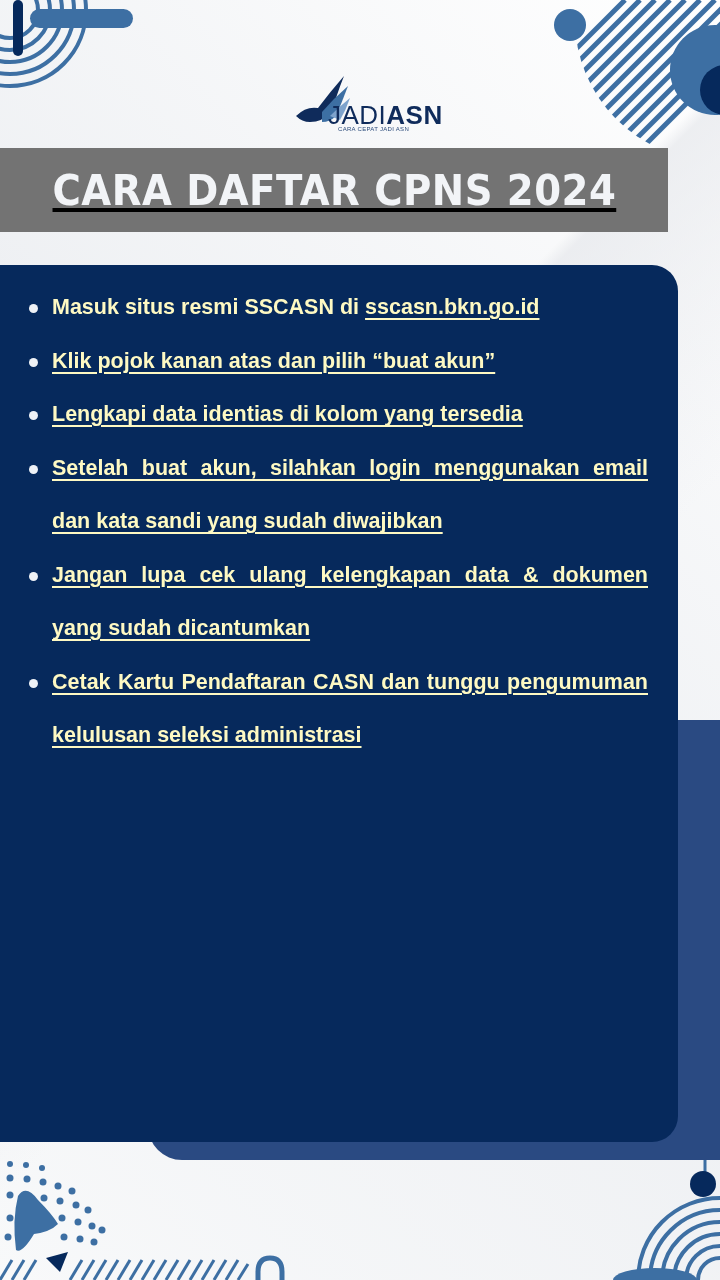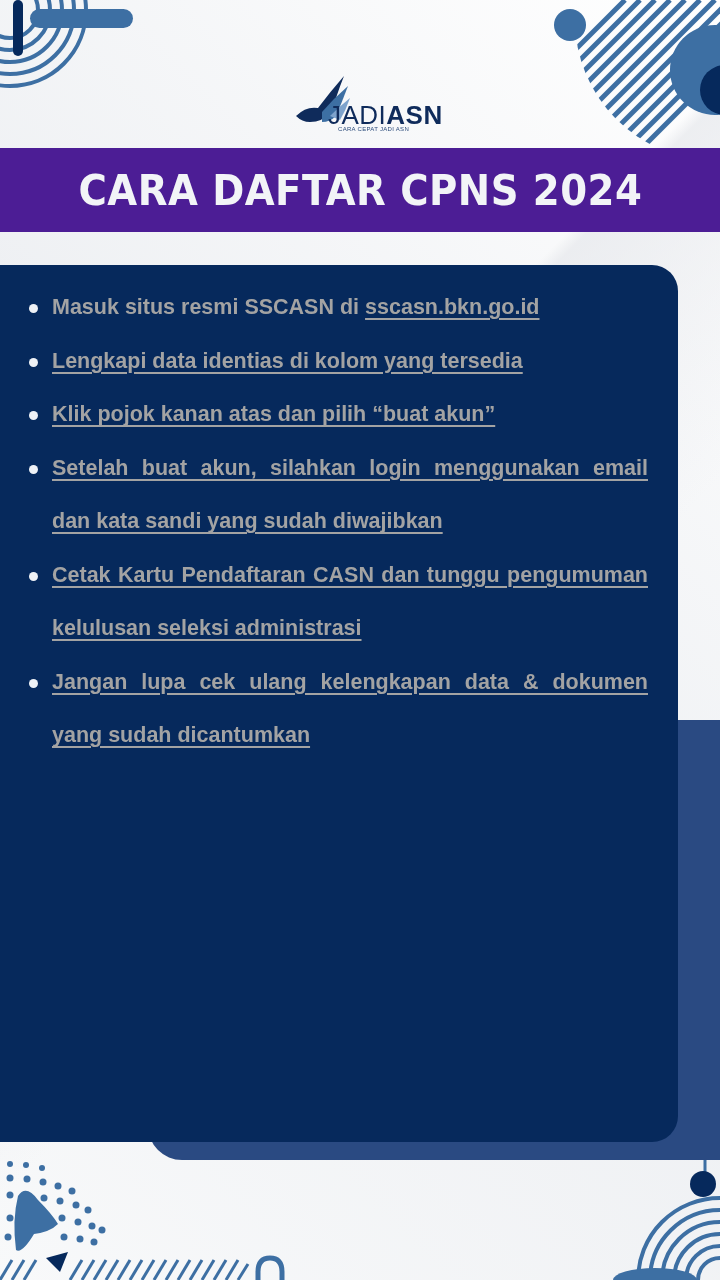--- a/index.html
+++ b/index.html
@@ -16,44 +16,44 @@
   }
   .deco { position: absolute; }
   
   .logo { position: absolute; left: 292px; top: 72px; width: 140px; height: 60px; }
   .logo-word { position: absolute; left: 36px; top: 28px; font-size: 26px; color: #0f2b5b; letter-spacing: 0.5px; }
   .logo-word .thin { font-weight: 400; }
   .logo-word .bold { font-weight: 700; }
   .logo-tag { position: absolute; left: 46px; top: 54px; font-size: 6px; color: #2a4a7a; letter-spacing: 0.3px; white-space: nowrap; }
   
   .header-band {
-    position: absolute; left: 0; top: 148px; width: 720px; height: 84px;
-    background: #4c1d95;
-    display: flex; align-items: center; justify-content: center;
+    position: absolute; left: 0; top: 148px; width: 668px; height: 84px;
+    background: #737373;
+    display: flex; align-items: center; justify-content: center; text-decoration: underline;
   }
   .header-title {
     color: #f2f4f7; font-weight: 700; font-size: 42px;
     font-family: "DejaVu Sans", sans-serif; letter-spacing: 0.5px;
     transform: scaleX(0.92);
   }
   
   .back-card {
     position: absolute; left: 148px; top: 720px; width: 572px; height: 440px;
     background: #2a4a82; border-bottom-left-radius: 34px;
   }
   
   .main-card {
     position: absolute; left: 0; top: 265px; width: 678px; height: 877px;
     background: #06295c;
     border-top-right-radius: 26px; border-bottom-right-radius: 26px;
   }
   .steps { list-style: none; margin: 0; padding: 16px 0 0 0; }
   .step {
     position: relative; padding-left: 52px; padding-right: 30px;
-    color: #a3a3a3; font-weight: 700; font-size: 21.5px;
+    color: #fef9c3; font-weight: 700; font-size: 21.5px;
     line-height: 53.5px; text-align: justify;
     font-family: "Liberation Sans", sans-serif;
   }
   .step::before {
     content: ""; position: absolute; left: 29px; top: 23px;
     width: 9px; height: 9px; border-radius: 50%; background: #eef1f6;
   }
   .step .txt { text-decoration: underline; text-decoration-thickness: 2px; text-underline-offset: 4px; }
   .step .plain { text-decoration: none; }
   .step .link { text-decoration: underline; text-decoration-thickness: 2px; text-underline-offset: 4px; }
@@ -114,25 +114,25 @@
 
 <div class="header-band">
   <div class="header-title">CARA DAFTAR CPNS 2024</div>
 </div>
 
 <div class="back-card"></div>
 
 <div class="main-card">
   <ul class="steps">
     <li class="step"><span class="plain">Masuk situs resmi SSCASN di </span><span class="link">sscasn.bkn.go.id</span></li>
+    <li class="step"><span class="txt">Klik pojok kanan atas dan pilih “buat akun”</span></li>
     <li class="step"><span class="txt">Lengkapi data identias di kolom yang tersedia</span></li>
-    <li class="step"><span class="txt">Klik pojok kanan atas dan pilih “buat akun”</span></li>
     <li class="step"><span class="txt">Setelah buat akun, silahkan login menggunakan email dan kata sandi yang sudah diwajibkan</span></li>
+    <li class="step"><span class="txt">Jangan lupa cek ulang kelengkapan data &amp; dokumen  yang sudah dicantumkan</span></li>
     <li class="step"><span class="txt">Cetak Kartu Pendaftaran CASN dan tunggu pengumuman kelulusan seleksi administrasi </span></li>
-    <li class="step"><span class="txt">Jangan lupa cek ulang kelengkapan data &amp; dokumen  yang sudah dicantumkan</span></li>
   </ul>
 </div>
 
 <svg class="deco" style="left:0;top:1160px" width="300" height="120" viewBox="0 0 300 120">
   <g fill="#3d6fa3">
     <circle cx="10" cy="4" r="3"></circle>
       <circle cx="26" cy="5" r="3"></circle>
       <circle cx="42" cy="8" r="3"></circle>
     <circle cx="10" cy="18" r="3.5"></circle>
       <circle cx="27" cy="19" r="3.5"></circle>

